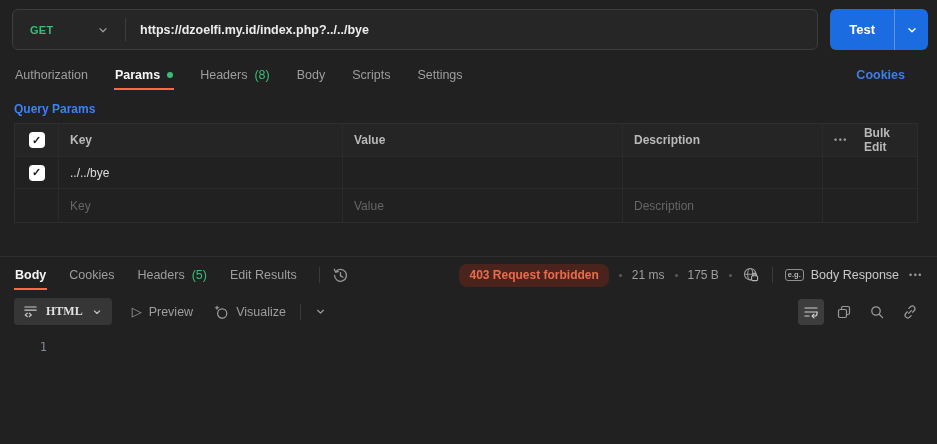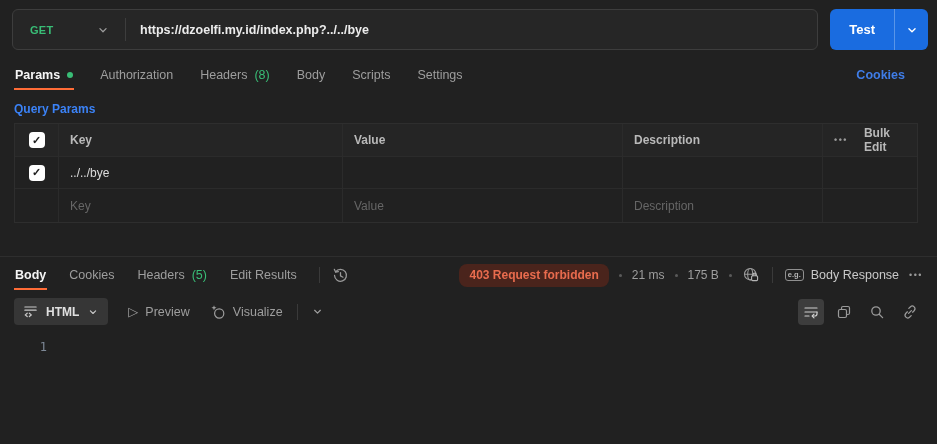--- a/index.html
+++ b/index.html
@@ -50,21 +50,21 @@
   .resp-meta { margin-left:auto; display:flex; align-items:center; gap:10px; }
   .badge { background:#4a241c; color:#e96c4e; font-size:12px; font-weight:600; padding:4px 10px 5px; border-radius:8px; }
   .mdot { width:3px; height:3px; border-radius:50%; background:#5a5a5a; }
   .meta-text { color:#9e9e9e; font-size:12px; }
   .eg-box { border:1px solid #8f8f8f; border-radius:3px; font-size:7.5px; color:#b5b5b5; padding:1px 2px; font-weight:600; line-height:1.1; }
   .save-response { display:flex; align-items:center; gap:7px; cursor:pointer; }
   .save-label { color:#c9c9c9; font-size:12.5px; }
 
   
   .viewer-toolbar { display:flex; align-items:center; padding:5px 14px 6px 14px; }
-  .format-pill { display:flex; align-items:center; gap:8px; background:#363636; border-radius:4px; height:27px; padding:0 9px; color:#e0e0e0; font-size:12px; font-weight:600; cursor:pointer; }
+  .format-pill { display:flex; align-items:center; gap:8px; background:#363636; border-radius:4px; height:27px; padding:0 9px; color:#e0e0e0; font-size:12px; font-weight:600; cursor:pointer;font-family:Liberation Serif, serif; }
   .tool-btn { display:flex; align-items:center; gap:7px; color:#9e9e9e; font-size:12.5px; margin-left:20px; cursor:pointer; }
   .play-glyph { font-size:13px; color:#9e9e9e; }
   .toolbar-caret { margin-left:13px; cursor:pointer; display:flex; align-items:center; }
   .viewer-toolbar .vsep { margin-left:14px; margin-right:0; }
   .viewer-icons { margin-left:auto; display:flex; gap:7px; align-items:center; }
   .icon-btn { width:26px; height:26px; display:flex; align-items:center; justify-content:center; border-radius:4px; cursor:pointer; }
   .icon-btn.active { background:#3d3d3d; }
 
   
   .code-area { padding:9px 0; font-family:"DejaVu Sans Mono", monospace; font-size:12px; display:flex; }
@@ -94,26 +94,26 @@
       <span class="send-divider"></span>
       <span class="send-caret">
         <svg width="14" height="14" viewBox="0 0 16 16" fill="none" stroke="#ffffff" stroke-width="1.6" stroke-linecap="round" stroke-linejoin="round">
             <polyline points="4.5,6.5 8,10 11.5,6.5"></polyline>
           </svg>
       </span>
     </div>
   </div>
 
   <div class="tabs-row">
+    <div class="tab">
+      <span>Authorization</span>
+    </div>
     <div class="tab active">
       <span>Params</span>
       <span class="green-dot"></span>
-    </div>
-    <div class="tab">
-      <span>Authorization</span>
     </div>
     <div class="tab">
       <span>Headers</span>
       <span class="count">(8)</span>
     </div>
     <div class="tab">
       <span>Body</span>
     </div>
     <div class="tab">
       <span>Scripts</span>

